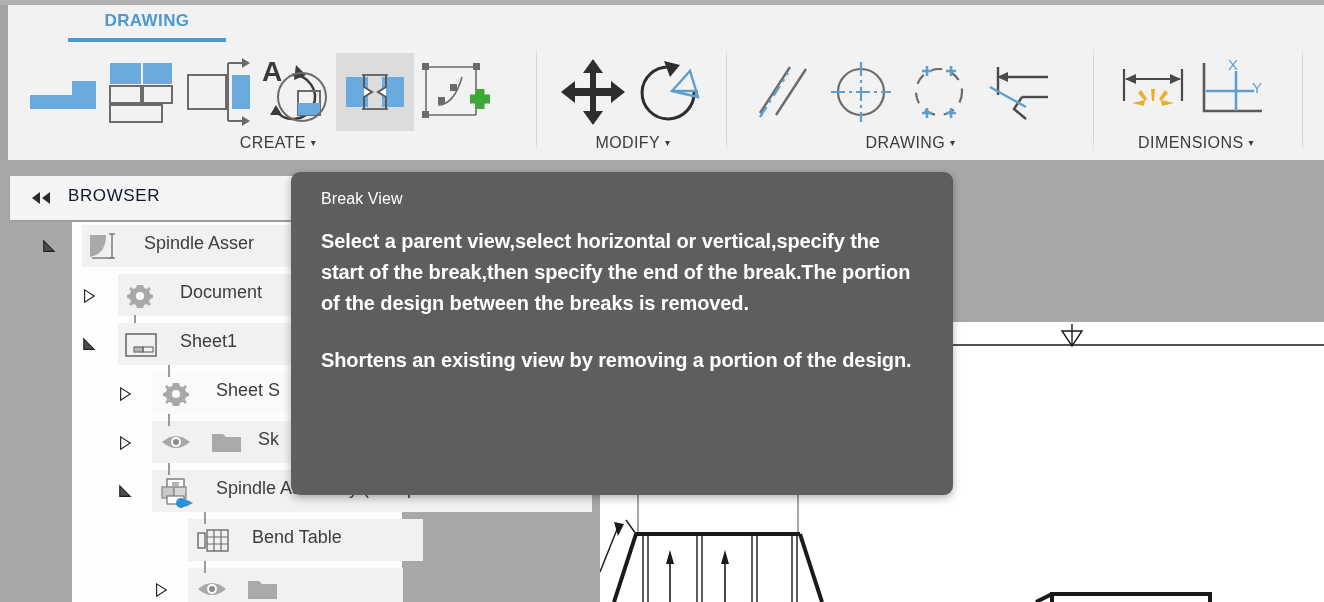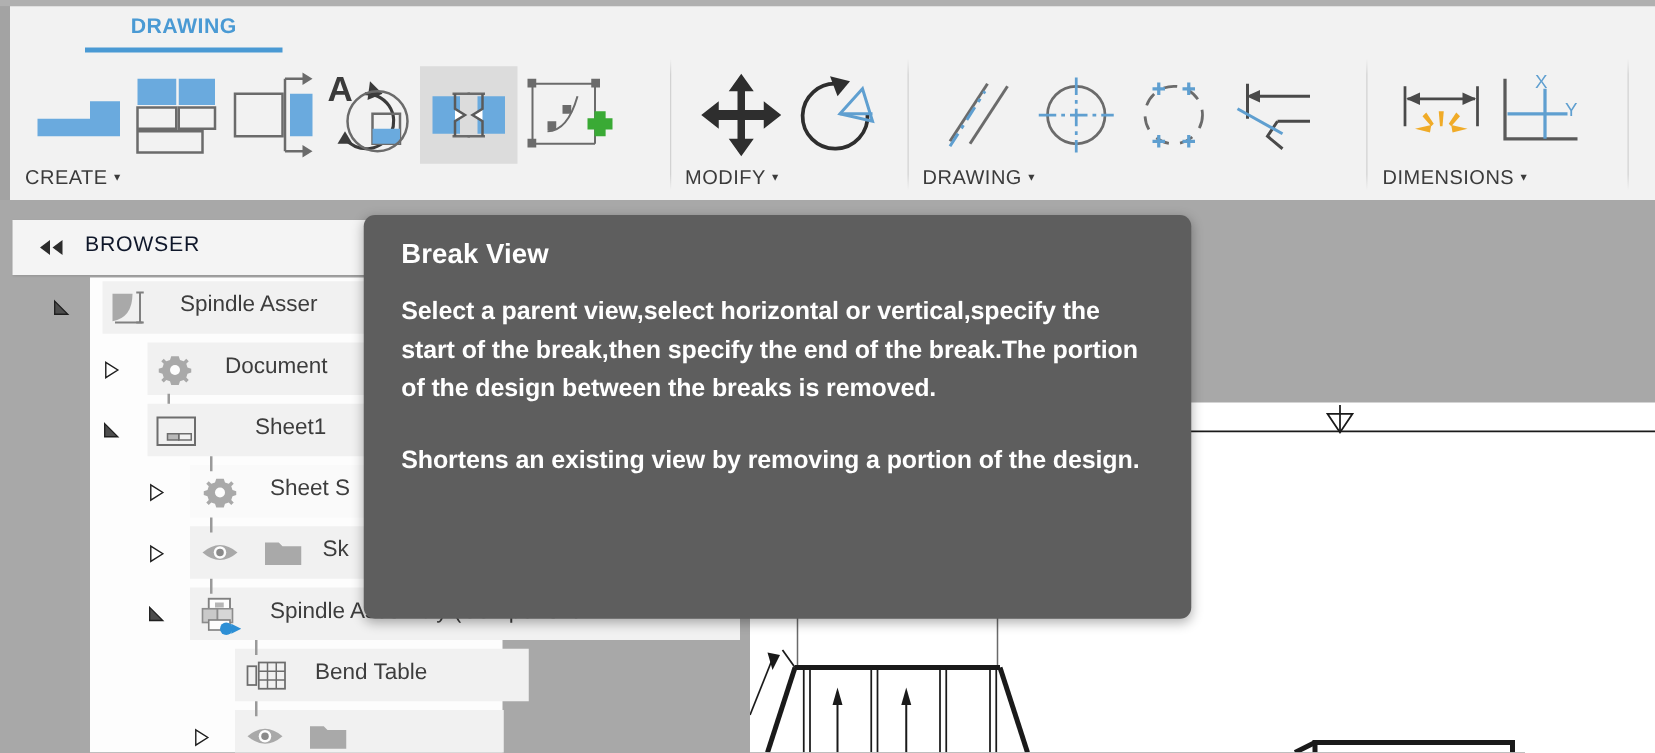--- a/index.html
+++ b/index.html
@@ -15,21 +15,21 @@
   .top-strip{position:absolute;left:0;top:0;width:1324px;height:5px;background:#b0b0b0;}
   .left-strip{position:absolute;left:0;top:5px;width:8px;height:155px;background:#a3a3a3;}
 
   
   .ribbon{position:absolute;left:8px;top:5px;width:1316px;height:155px;background:#f2f2f2;}
   .tab{position:absolute;left:78px;top:6px;width:122px;text-align:center;
        color:#4a9ad4;font-size:17px;font-weight:bold;letter-spacing:.4px;}
   .tab-underline{position:absolute;left:60px;top:33px;width:158px;height:4px;background:#4a9ad4;}
 
   .grp{position:absolute;top:0;height:155px;}
-  .grp-label{position:absolute;bottom:8px;left:0;width:100%;text-align:left;
+  .grp-label{position:absolute;bottom:8px;left:0;width:100%;text-align:center;
              font-size:16px;color:#3b3b3b;letter-spacing:.4px;white-space:nowrap;}
   .grp-label .caret{font-size:10px;margin-left:5px;color:#3b3b3b;position:relative;top:-2px;}
   .divider{position:absolute;top:42px;width:1px;height:105px;
            background:linear-gradient(to bottom,#f2f2f2 0%,#d2d2d2 12%,#d2d2d2 88%,#f2f2f2 100%);}
 
   .btn{position:absolute;top:48px;width:78px;height:78px;}
   .btn.sel{background:#dcdcdc;}
   .btn svg{display:block;}
 
   
@@ -51,21 +51,21 @@
 
   
   .canvas{position:absolute;left:600px;top:322px;width:724px;height:280px;
           background:#ffffff;overflow:hidden;}
   .canvas-top-gray{position:absolute;left:600px;top:160px;width:724px;height:162px;background:#a8a8a8;}
 
   
   .tooltip{position:absolute;left:291px;top:172px;width:662px;height:323px;
            background:#5e5e5e;border-radius:9px;box-shadow:0 3px 9px rgba(0,0,0,.3);
            color:#ffffff;box-sizing:border-box;padding:18px 30px;}
-  .tt-title{font-size:22px;font-weight:bold;margin:0 0 18px 0;letter-spacing:.1px;}
+  .tt-title{font-size:16px;font-weight:normal;margin:0 0 18px 0;letter-spacing:.1px;}
   .tt-p{font-size:20px;font-weight:bold;line-height:31px;margin:0 0 26px 0;letter-spacing:-.1px;}
   .tt-p:last-child{margin-bottom:0;}
 </style>
 </head>
 <body>
 
 <div id="app">
 
   <div class="top-strip"></div>
   <div class="left-strip"></div>
@@ -320,21 +320,21 @@
     <div class="row">
       <div class="hl" style="left:118px;width:400px;"></div>
       <svg class="arrow" style="left:82px;" width="16" height="18" viewBox="0 0 16 18">
         <path d="M2 2 L14 14 L2 14 Z" fill="#4d4d4d" stroke="#1f1f1f" stroke-width="1.2"></path>
       </svg>
       <svg class="ticon" style="left:124px;" width="34" height="30" viewBox="0 0 34 30">
         <rect x="2" y="4" width="30" height="22" fill="none" stroke="#6d6d6d" stroke-width="1.6"></rect>
         <rect x="10" y="17" width="9" height="5" fill="#b9b9b9" stroke="#6d6d6d" stroke-width="1.2"></rect>
         <rect x="19" y="17" width="10" height="5" fill="none" stroke="#6d6d6d" stroke-width="1.2"></rect>
       </svg>
-      <div class="tlabel" style="left:180px;margin-left:24px;">Sheet1</div>
+      <div class="tlabel" style="left:180px;">Sheet1</div>
     </div>
 
     <div class="row">
       <div class="hl2" style="left:152px;width:370px;"></div>
       <svg class="arrow" style="left:118px;" width="16" height="18" viewBox="0 0 16 18">
         <path d="M3 2 L14 9 L3 16 Z" fill="#ffffff" stroke="#1f1f1f" stroke-width="1.3"></path>
       </svg>
       <svg class="ticon" style="left:160px;" width="32" height="30" viewBox="0 0 32 30">
         <path d="M16 4 l3 0 1 3 3 1 2-2 2 2 -2 2 1 3 3 1 0 3 -3 1 -1 3 2 2 -2 2 -2-2 -3 1 -1 3 -3 0 -3 0 -1-3 -3-1 -2 2 -2-2 2-2 -1-3 -3-1 0-3 3-1 1-3 -2-2 2-2 2 2 3-1 1-3 3 0Z" fill="#a9a9a9"></path>
         <circle cx="16" cy="15" r="4" fill="#fdfdfd"></circle>

